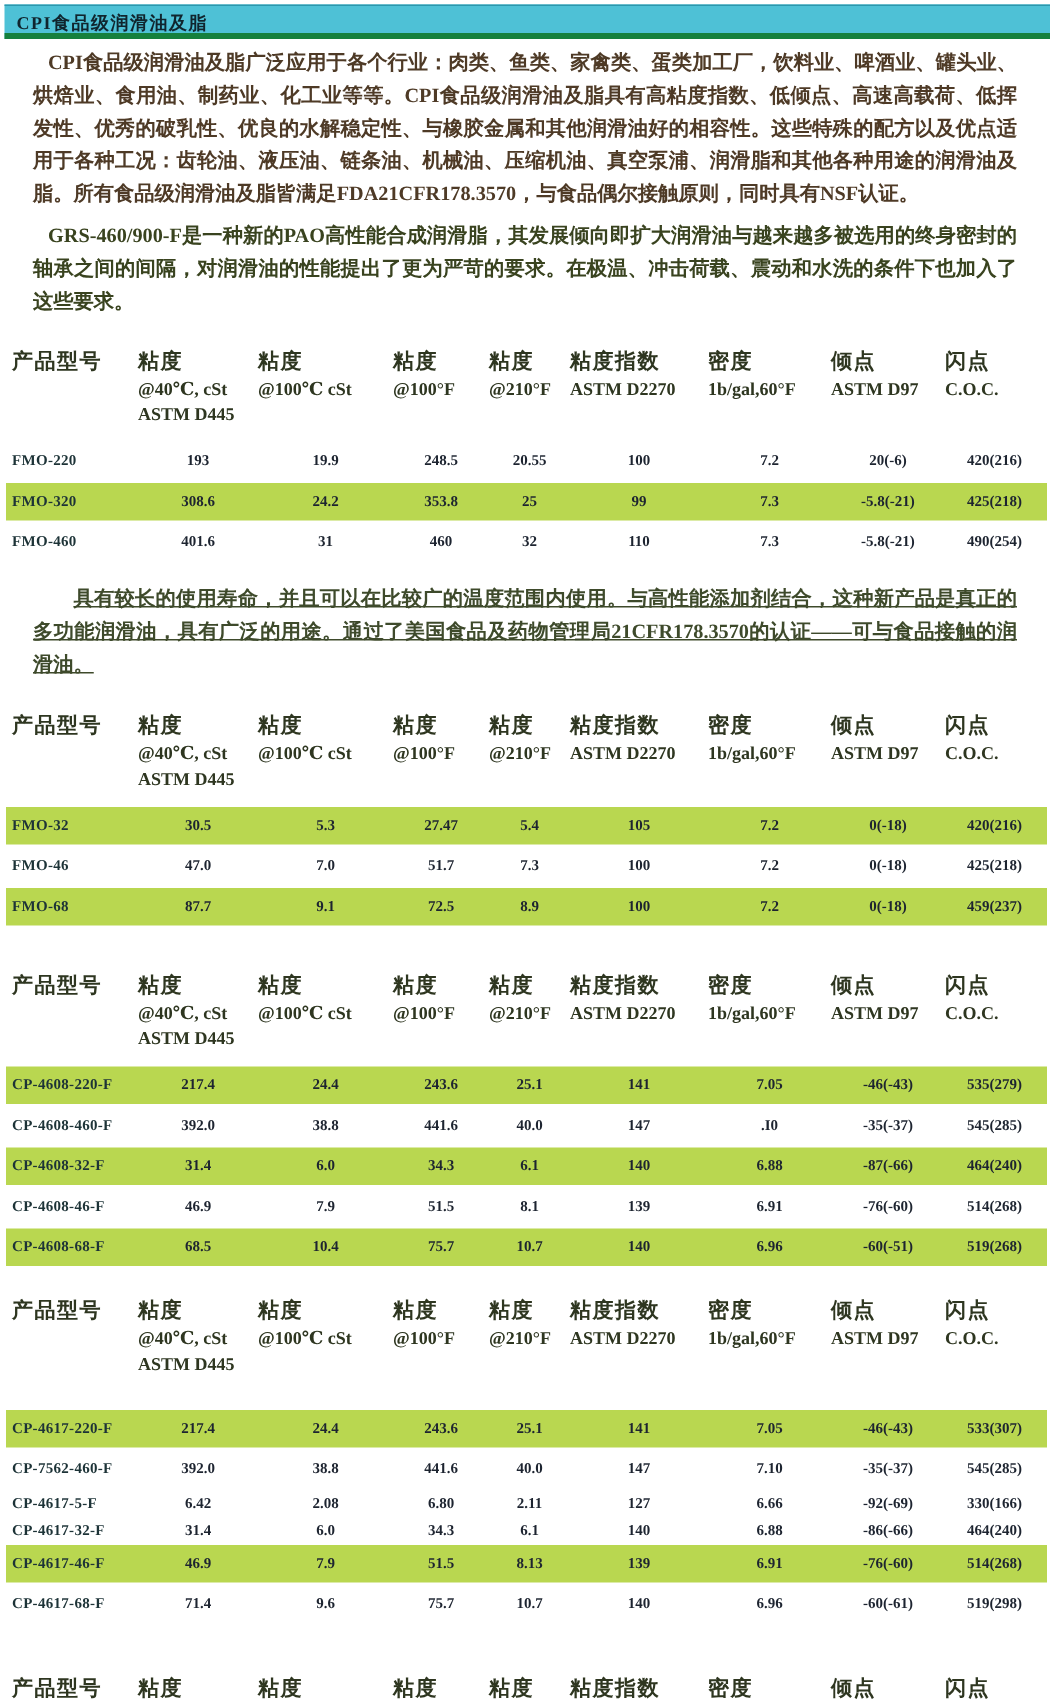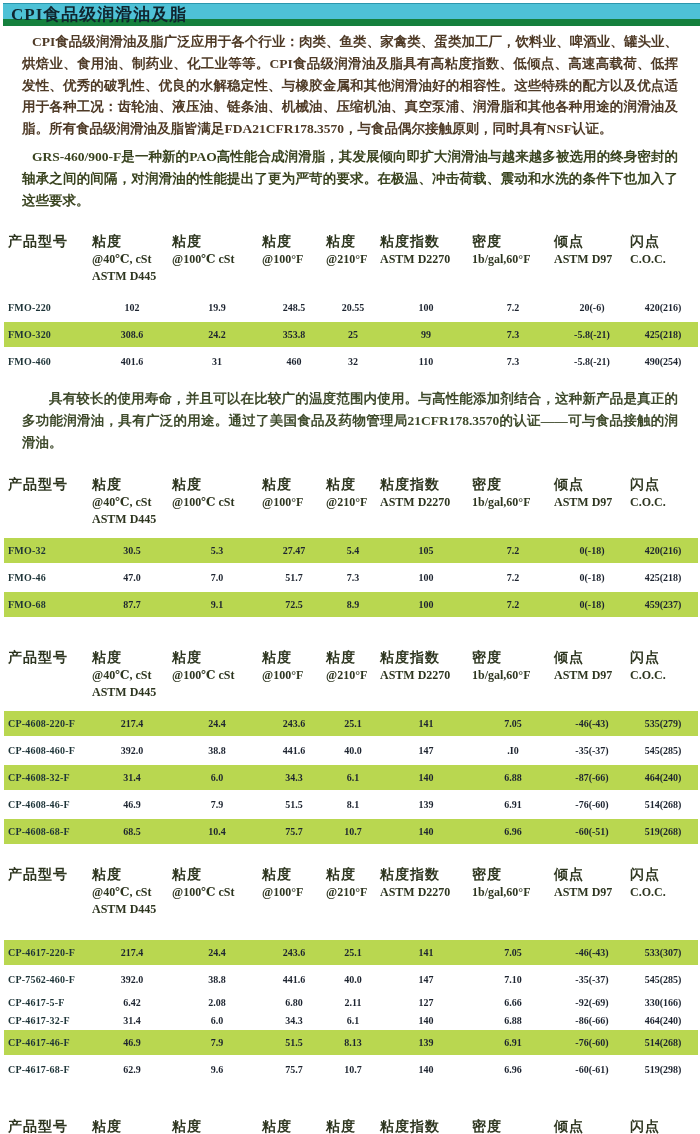--- a/index.html
+++ b/index.html
@@ -18,37 +18,37 @@
     --hl: #b9d750;
     --bar: #4ec1d6;
   }
   .section-bar {
     background: var(--bar);
     margin-left: 3px;
     height: 23px;
     line-height: 22px;
     padding-left: 8px;
     border-top: 1px solid #2c97ad;
-    border-bottom: 7px solid #15803d;
-    font-size: 17px;
+    border-bottom: 4px solid #15803d;
+    font-size: 12px;
     letter-spacing: 1px;
     color: #10252e;
   }
   .para {
     margin: 5px 22px 6px 22px;
     font-size: 13.5px;
     line-height: 21.8px;
     text-indent: 10px;
     text-align: justify;
   }
   .para.brown { color: #4e3a26; }
   .para.green { color: #39431f; }
   .para.olive { color: #3e4a2b; text-indent: 27px; }
   .para.grs { margin-bottom: 0; }
-  .mid-gap { margin-top: 14px; }
+  .mid-gap { margin-top: 14px; text-decoration: underline; }
 
   .spec-table { margin-left: 4px; width: 694px; }
   .spec-table.mt-sm { margin-top: 6px; }
   .spec-table.mt-md { margin-top: 16px; }
   .spec-table.mt-lg { margin-top: 20px; }
 
   .thead {
     display: grid;
     grid-template-columns: var(--cols);
     align-items: start;
@@ -124,21 +124,21 @@
           <div>ASTM D97</div>
         </div>
         <div class="th">
           <div>闪点</div>
           <div>C.O.C.</div>
         </div>
       </div>
       <div>
         <div class="trow">
           <div class="td model">FMO-220</div>
-          <div class="td">102</div>
+          <div class="td">193</div>
           <div class="td">19.9</div>
           <div class="td">248.5</div>
           <div class="td">20.55</div>
           <div class="td">100</div>
           <div class="td">7.2</div>
           <div class="td">20(-6)</div>
           <div class="td">420(216)</div>
         </div>
         <div class="trow hl">
           <div class="td model">FMO-320</div>
@@ -431,21 +431,21 @@
           <div class="td">7.9</div>
           <div class="td">51.5</div>
           <div class="td">8.13</div>
           <div class="td">139</div>
           <div class="td">6.91</div>
           <div class="td">-76(-60)</div>
           <div class="td">514(268)</div>
         </div>
         <div class="trow">
           <div class="td model">CP-4617-68-F</div>
-          <div class="td">62.9</div>
+          <div class="td">71.4</div>
           <div class="td">9.6</div>
           <div class="td">75.7</div>
           <div class="td">10.7</div>
           <div class="td">140</div>
           <div class="td">6.96</div>
           <div class="td">-60(-61)</div>
           <div class="td">519(298)</div>
         </div>
       </div>
     </div>

